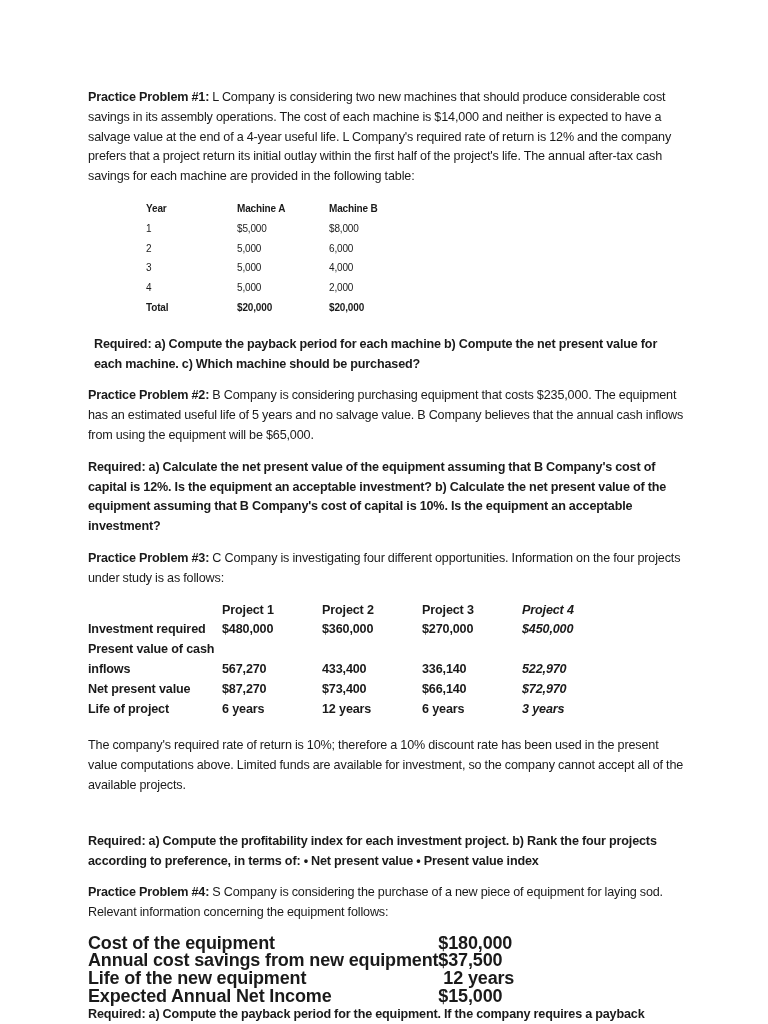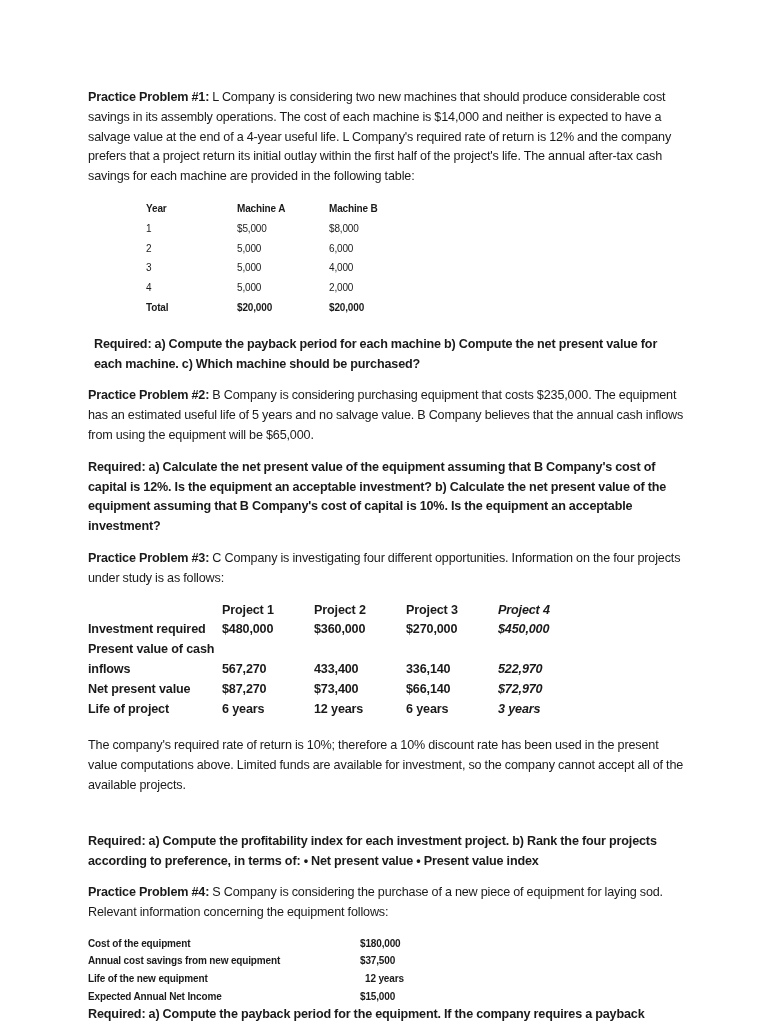--- a/index.html
+++ b/index.html
@@ -74,29 +74,29 @@
     width: 100%;
   }
   .tbl3 td, .tbl3 th {
     padding: 0;
     text-align: left;
     vertical-align: top;
     font-weight: bold;
     white-space: nowrap;
   }
   .tbl3 .lbl  { width: 134px; font-weight: bold; }
-  .tbl3 .pcol { width: 92px; font-weight: bold; }
+  .tbl3 .pcol { width: 100px; font-weight: bold; }
   .tbl3 .pcol-last { font-weight: bold; font-style: italic; }
   .tbl3 .hdr td { font-weight: bold; }
 
   
   .tbl4 {
     border-collapse: collapse;
     margin: 0;
-    font-size: 10px;
+    font-size: 18px;
     line-height: 17.6px;
     letter-spacing: -0.15px;
   }
   .tbl4 td {
     padding: 0;
     text-align: left;
     vertical-align: top;
     font-weight: bold;
     white-space: nowrap;
   }

